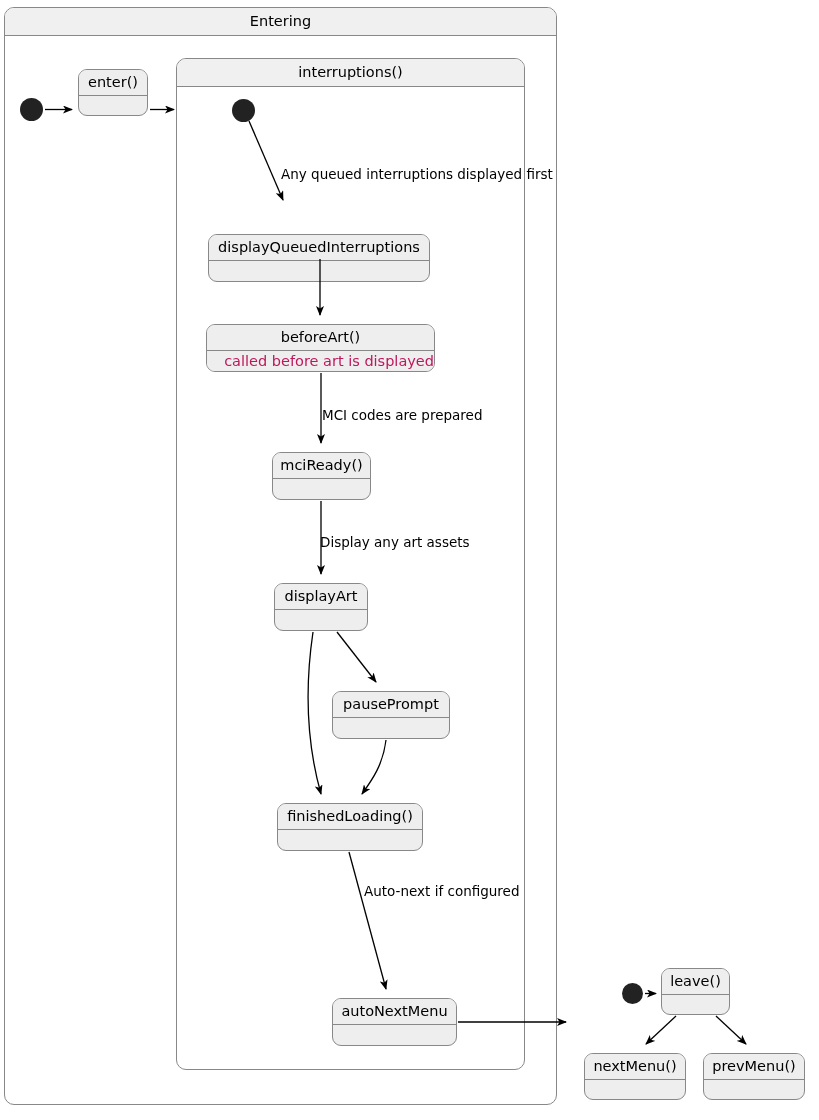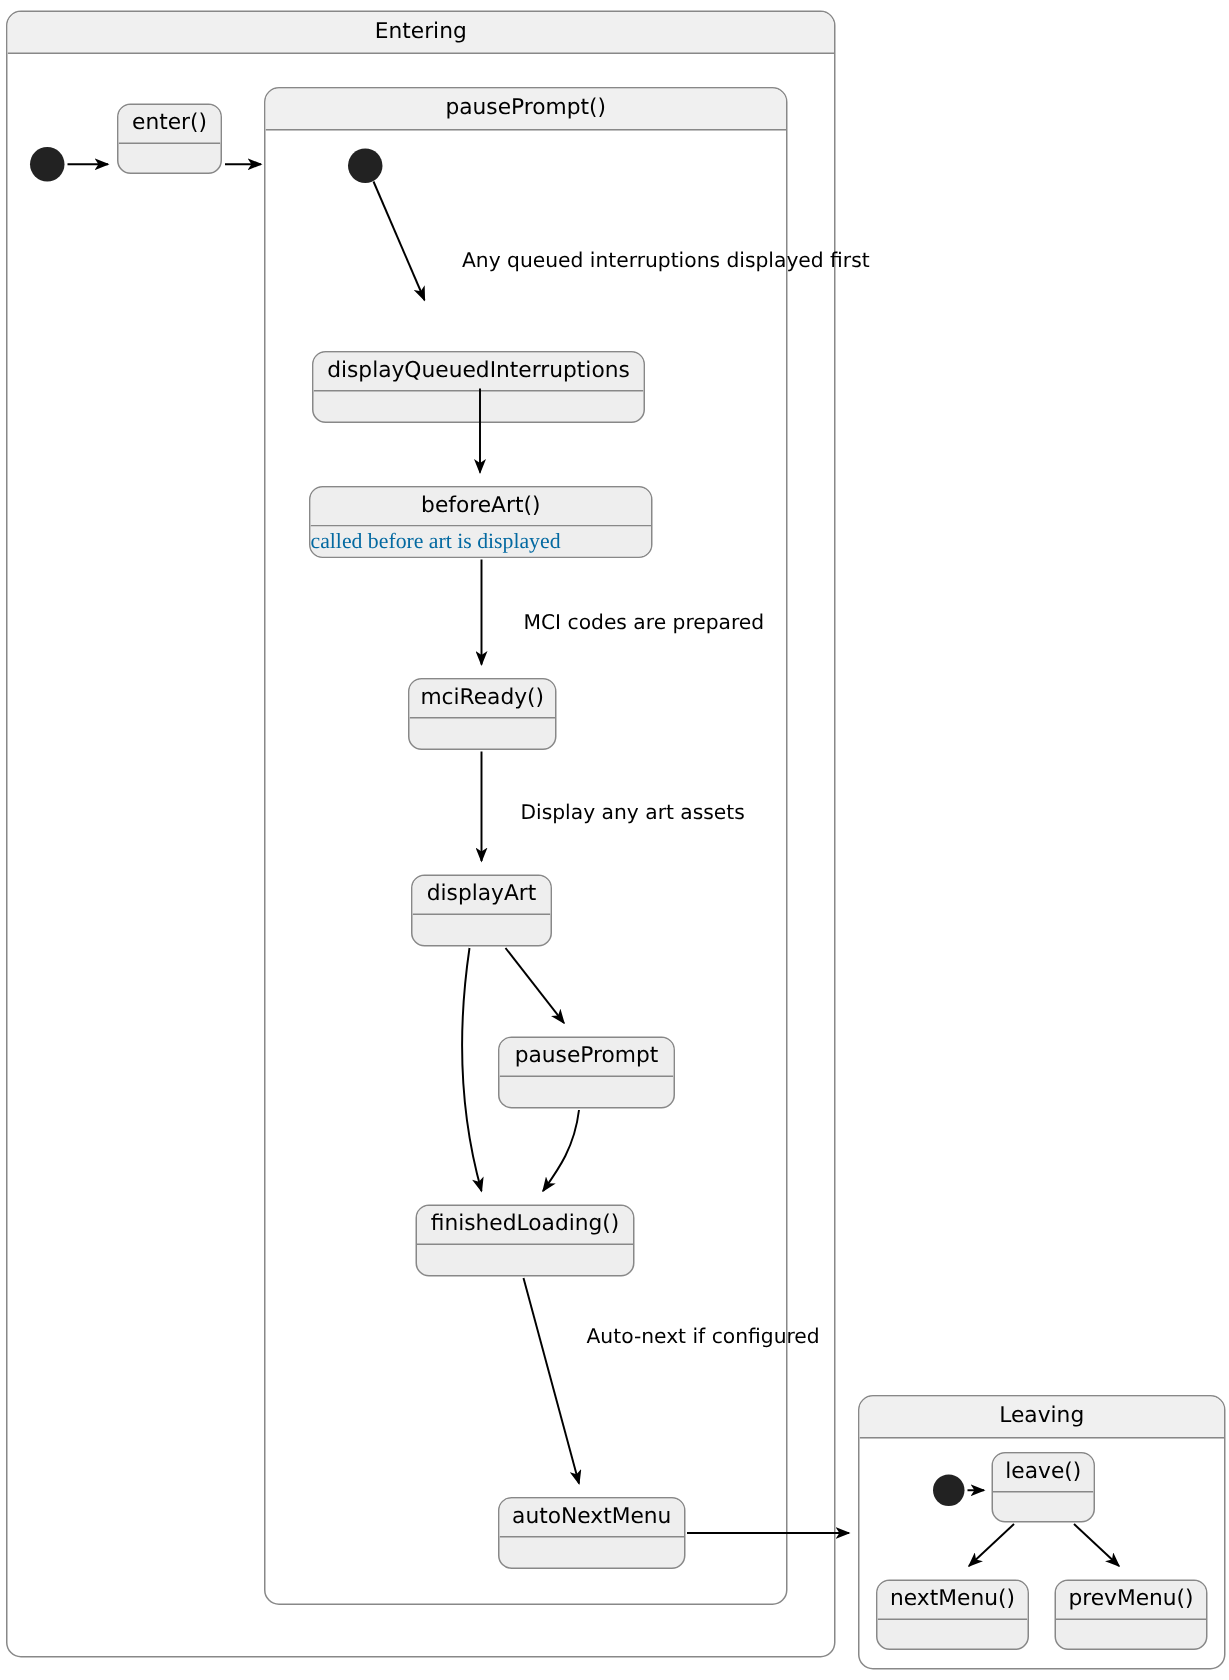--- a/index.html
+++ b/index.html
@@ -62,60 +62,55 @@
     color: #000000;
     border-bottom: 1px solid #888888;
     height: 26px;
     line-height: 25px;
     background: #eeeeee;
     white-space: nowrap;
   }
   .state > .st-body {
     box-sizing: border-box;
     width: 100%;
-    text-align: left;
+    text-align: right;
     font-size: 14.5px;
-    color: #0369a1;
+    color: #be185d;
     background: #eeeeee;
     white-space: nowrap;
     line-height: 21px;
-    font-family: Liberation Serif, serif;
   }
   
   .initial-node {
     position: absolute;
     border-radius: 50%;
     background: #222222;
   }
   
   .edge-label {
     position: absolute;
     font-size: 13.5px;
     color: #000000;
     white-space: nowrap;
     line-height: 16px;
-    margin-left: 27px;
   }
 </style>
 </head>
 <body>
 
 <div id="canvas">
 
   <div class="composite" style="left:4px; top:7px; width:553px; height:1098px;">
     <div class="comp-title">Entering</div>
   </div>
 
   <div class="composite" style="left:176px; top:58px; width:349px; height:1012px;">
-    <div class="comp-title">pausePrompt()</div>
-  </div>
-
-  <div class="composite" style="left:572px; top:930px; width:245px; height:183px;">
-    <div class="comp-title">Leaving</div>
-  </div>
+    <div class="comp-title">interruptions()</div>
+  </div>
+
 
   <div class="initial-node" style="left:20px; top:98px; width:23px; height:23px;"></div>
 
   <div class="initial-node" style="left:232px; top:99px; width:23px; height:23px;"></div>
 
   <div class="initial-node" style="left:622px; top:983px; width:21px; height:21px;"></div>
 
   <div class="state" style="left:78px; top:69px; width:70px; height:47px;">
     <div class="st-title">enter()</div>
     <div class="st-body"></div>

